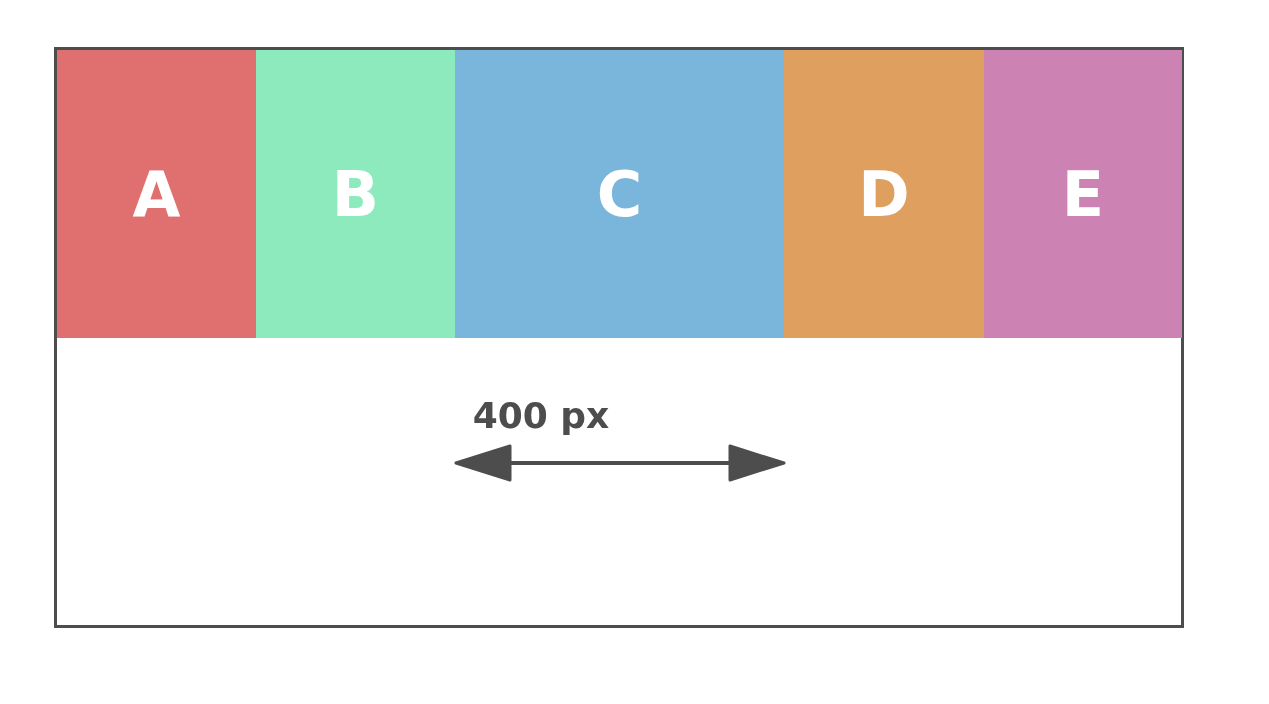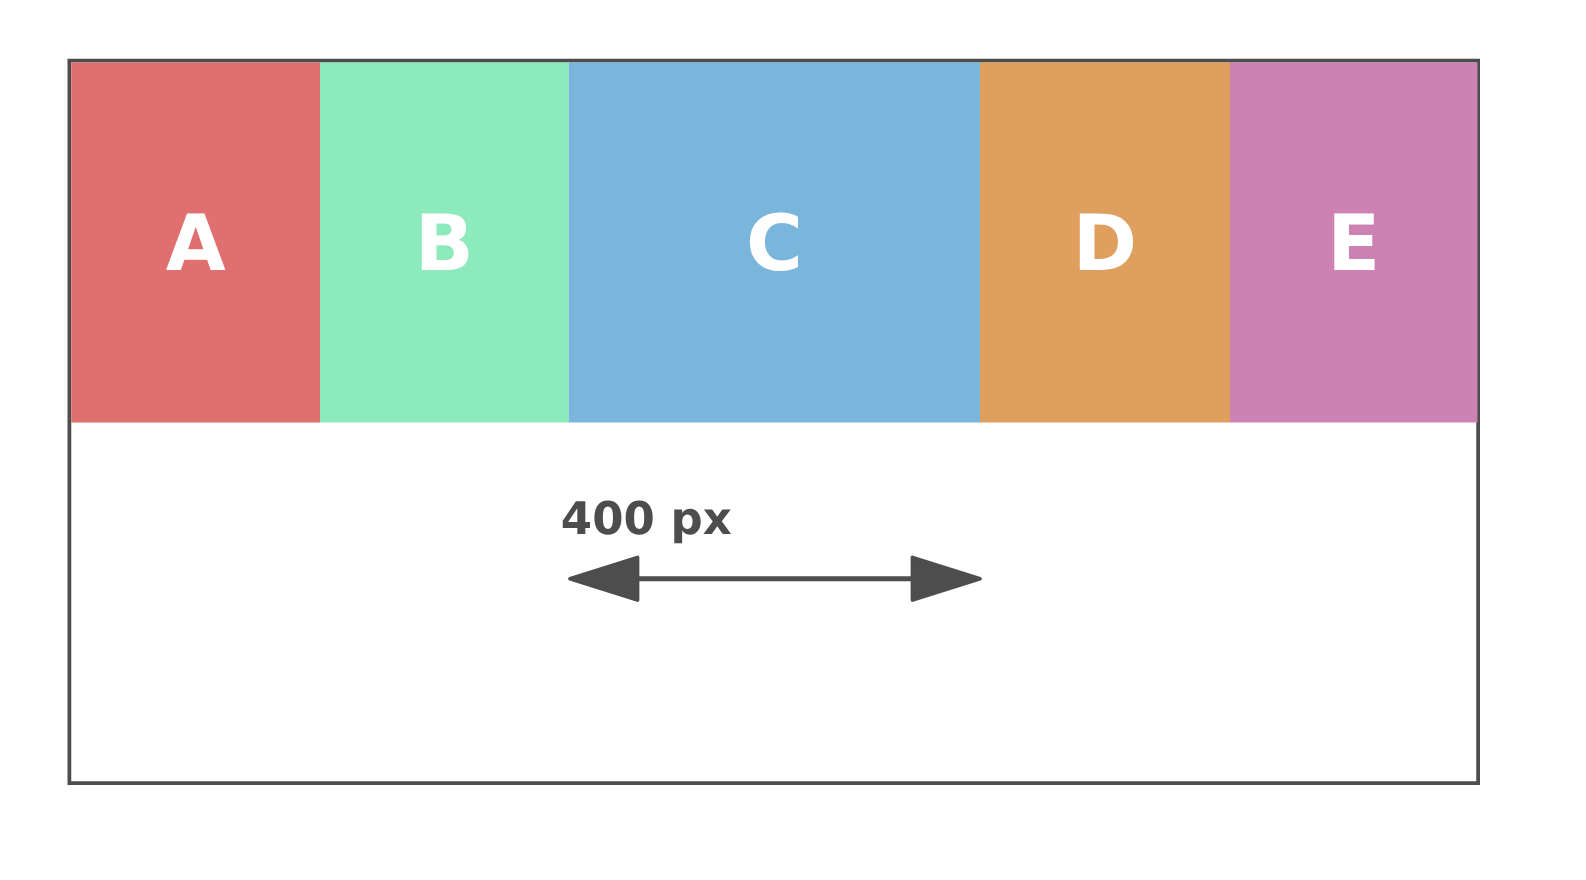--- a/index.html
+++ b/index.html
@@ -24,19 +24,19 @@
     <div class="col" style="width:329px;background:#7ab6dc">
         <span>C</span>
       </div>
     <div class="col" style="width:200px;background:#df9f5f">
         <span>D</span>
       </div>
     <div class="col" style="width:198px;background:#cc82b2">
         <span>E</span>
       </div>
   </div>
-  <div class="label" style="left:0;width:920px;">400 px</div>
+  <div class="label" style="left:0;width:920px;padding-left:24px;">400 px</div>
   <svg class="arrow" width="332" height="40" viewBox="0 0 332 40">
     <line x1="50" y1="20" x2="280" y2="20" stroke="#4d4d4d" stroke-width="4"></line>
     <polygon points="2,20 56,3 56,37" fill="#4d4d4d" stroke="#4d4d4d" stroke-width="3" stroke-linejoin="round"></polygon>
     <polygon points="330,20 276,3 276,37" fill="#4d4d4d" stroke="#4d4d4d" stroke-width="3" stroke-linejoin="round"></polygon>
   </svg>
 </div>
 
 </body></html>

